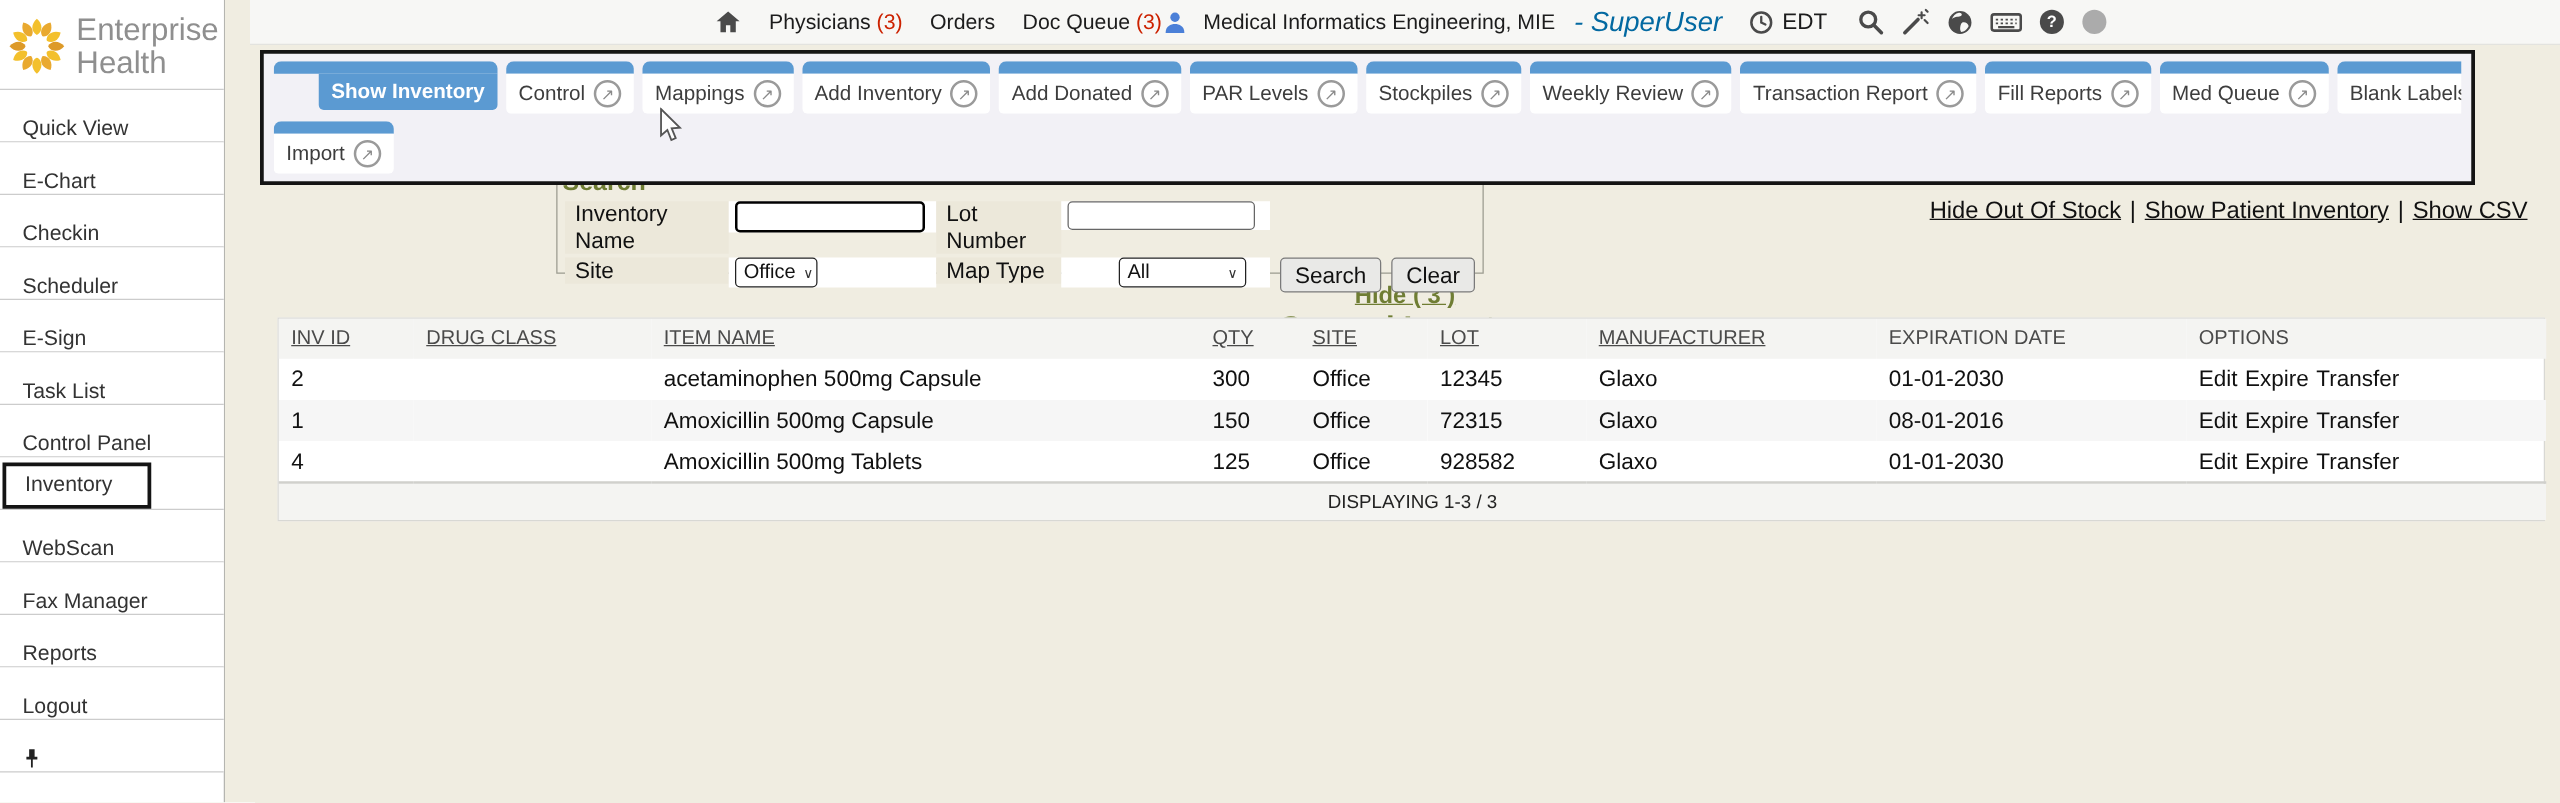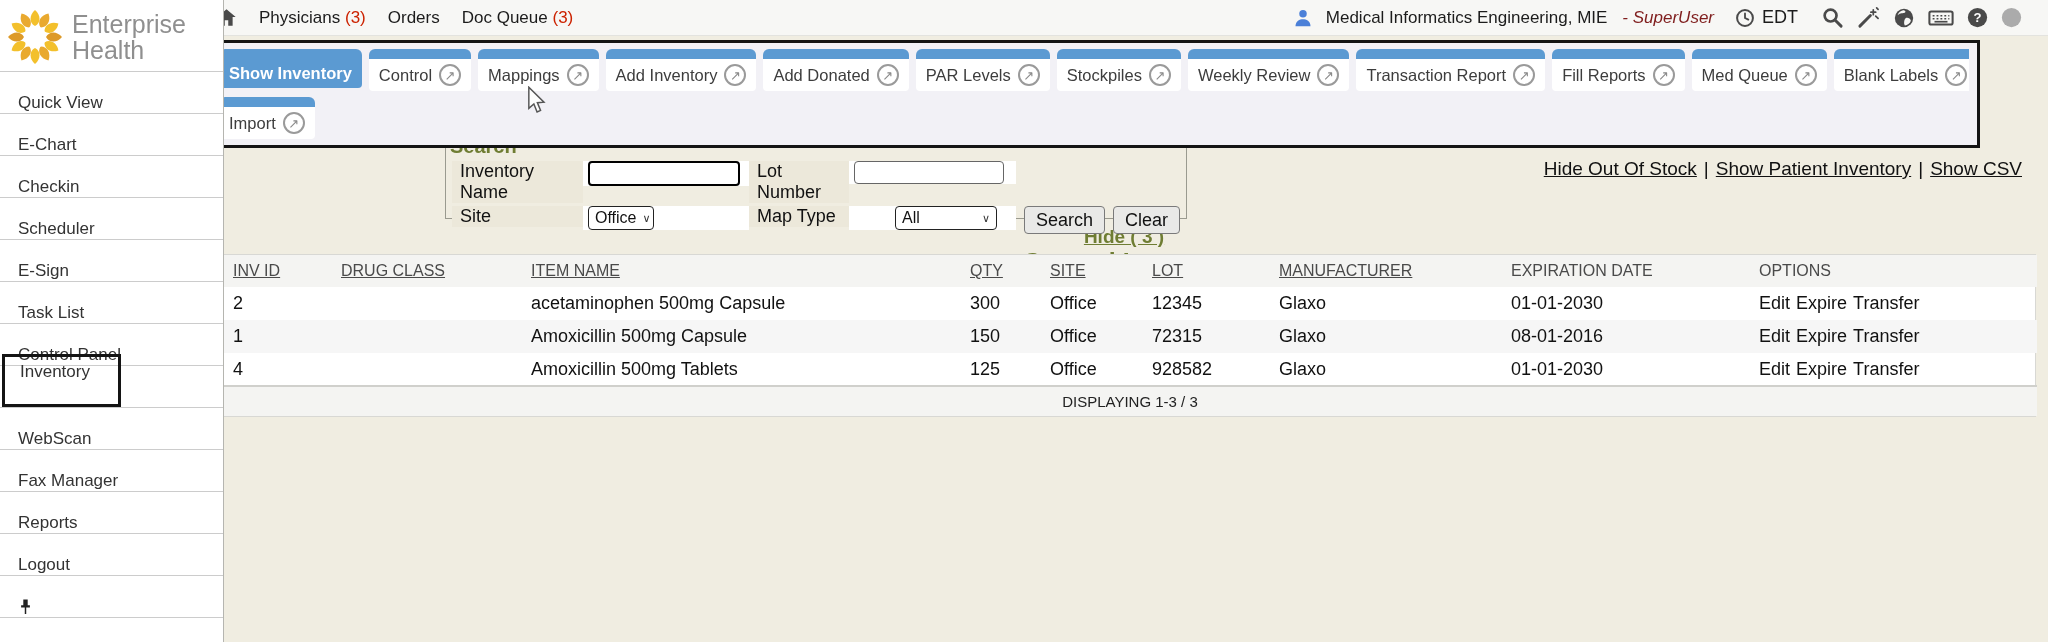--- a/index.html
+++ b/index.html
@@ -1,57 +1,57 @@
 <!DOCTYPE html>
 <html><head>
 <meta charset="utf-8">
 <style>
   html,body{margin:0;padding:0;background:#fff;}
   *{box-sizing:border-box;}
   .root{position:relative;width:2048px;height:642px;overflow:hidden;
         font-family:"Liberation Sans",sans-serif;color:#222;background:#f0ede1;}
 
   
-  .sidebar{position:absolute;left:0;top:0;width:224px;height:642px;background:#fff;
+  .sidebar{position:absolute;left:0;top:0;width:180px;height:642px;background:#fff;
            border-right:1px solid #b5b5b0;z-index:5;}
   .logo{height:72px;display:flex;align-items:center;gap:8px;padding:6px 4px 4px 6px;
         border-bottom:1px solid #ccc;background:#fff;}
   .logo-text{color:#8f8f8f;font-size:25px;line-height:26px;letter-spacing:0px;}
   .side-item{height:42px;display:flex;align-items:flex-end;padding-left:18px;
              font-size:17px;color:#333;border-bottom:1px solid #ccc;cursor:pointer;background:#fff;}
-  .side-item .boxed{border:3px solid #141414;padding:5px 28px 22px 15px;margin-left:-16px;}
+  .side-item .boxed{border:3px solid #141414;padding:5px 28px 6px 15px;margin-left:-16px;}
   .pin-row{height:42px;}
 
   
   .topbar{position:absolute;left:200px;top:0;width:1848px;height:36px;background:#f7f7f5;
-          display:flex;align-items:center;justify-content:space-between;
-          padding:0 26px 0 16px;border-bottom:1px solid #e3e3df;z-index:4;}
+          display:flex;align-items:center;justify-content:center;
+          padding:0 6px 0 16px;border-bottom:1px solid #e3e3df;z-index:4;}
   .tb-left{display:flex;align-items:center;gap:22px;}
   .tb-right{display:flex;align-items:center;gap:13px;}
   .nav-item{font-size:17px;color:#1c1c1c;cursor:pointer;white-space:nowrap;}
   .nav-count{color:#cc2200;}
   .user-name{font-size:17px;color:#1c1c1c;}
-  .user-role{font-size:17px;color:#7f1d1d;font-style:italic;margin-left:2px;}
+  .user-role{font-size:22px;color:#0369a1;font-style:italic;margin-left:2px;}
   .tz{font-size:18px;color:#1c1c1c;margin-left:-6px;}
   .tb-icon{display:inline-flex;cursor:pointer;}
 
   
   .content{position:absolute;left:200px;top:36px;width:1848px;height:606px;background:#f0ede1;}
 
   
   .tabbox{position:absolute;left:8px;top:4px;width:1772px;background:#f2f1f6;
           border:3px solid #141414;padding:6px 8px;z-index:2;}
   .tab-row{display:flex;flex-wrap:nowrap;gap:7px;overflow:hidden;}
   .tab-row + .tab-row{margin-top:6px;}
   .tab{display:flex;flex-direction:column;cursor:pointer;flex:0 0 auto;}
   .tab .cap{height:10px;background:#5b9ad2;border-radius:6px 6px 0 0;}
   .tab .tbody{background:#fff;border-radius:0 0 4px 4px;display:flex;align-items:center;
               gap:7px;padding:5px 10px;font-size:16.5px;color:#3d3d3d;white-space:nowrap;}
   .tab.selected .cap{background:#5b9ad2;}
-  .tab.selected .tbody{background:#5b9ad2;color:#fff;font-weight:bold;}
+  .tab.selected .tbody{background:#5b9ad2;color:#fff;font-weight:bold;margin-left:36px;}
   .tab-launch{width:22px;height:22px;border:2px solid #9a9a9a;border-radius:50%;
               display:inline-flex;align-items:center;justify-content:center;
               color:#8a8a8a;font-size:13px;line-height:1;}
 
   
   .cursor{position:absolute;left:327px;top:50px;z-index:9;pointer-events:none;}
 
   
   .search{position:absolute;left:245px;top:99px;width:712px;height:84px;
           border:1px solid #9a9a8f;margin:0;padding:2px 6px;z-index:1;}

